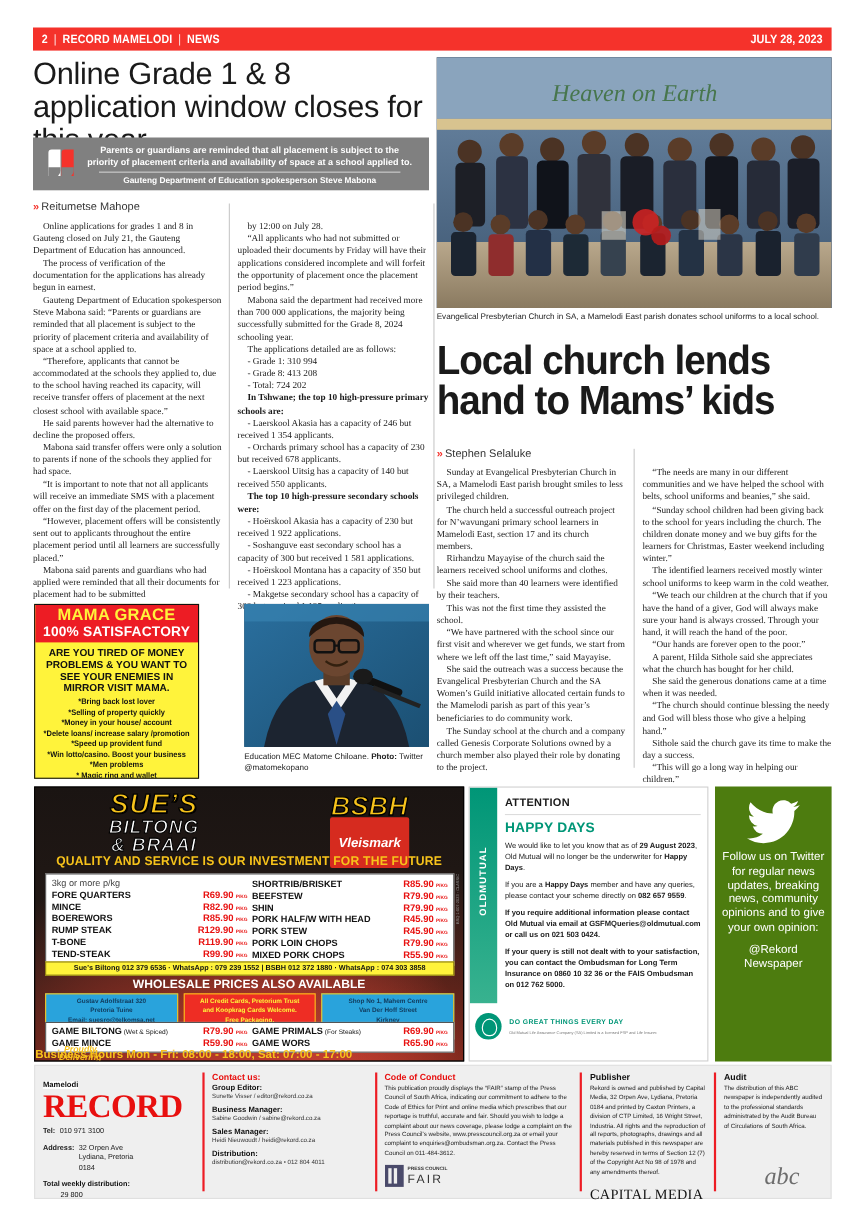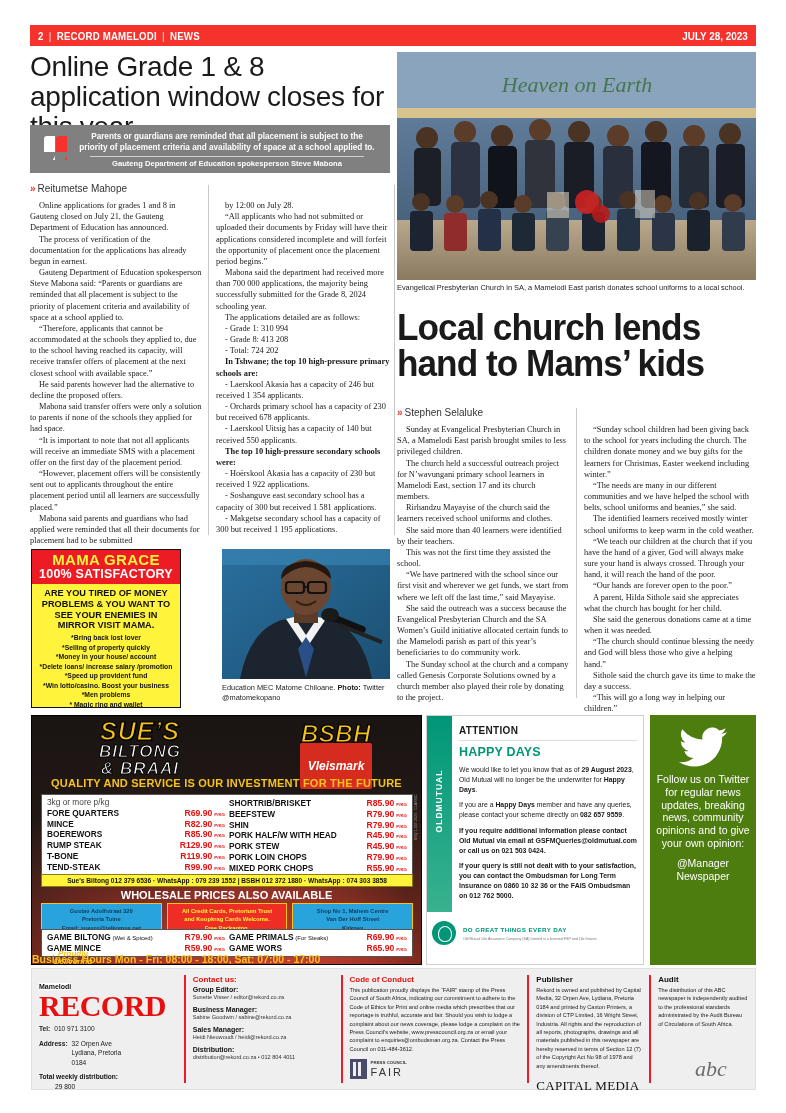--- a/index.html
+++ b/index.html
@@ -268,20 +268,21 @@
       <p>- Grade 1: 310 994</p>
       <p>- Grade 8: 413 208</p>
       <p>- Total: 724 202</p>
       <p style="font-weight: bold;">In Tshwane; the top 10 high-pressure primary schools are:</p>
       <p>- Laerskool Akasia has a capacity of 246 but received 1 354 applicants.</p>
       <p>- Orchards primary school has a capacity of 230 but received 678 applicants.</p>
       <p>- Laerskool Uitsig has a capacity of 140 but received 550 applicants.</p>
       <p style="font-weight: bold;">The top 10 high-pressure secondary schools were:</p>
       <p>- Hoërskool Akasia has a capacity of 230 but received 1 922 applications.</p>
       <p>- Soshanguve east secondary school has a capacity of 300 but received 1 581 applications.</p>
+      <p>- Hoërskool Montana has a capacity of 350 but received 1 223 applications.</p>
       <p>- Makgetse secondary school has a capacity of 300 but received 1 195 applications.</p>
     </div>
   <div class="col-rule" style="left:394px; top:185px; height:350px;"></div>
 
   <div class="photo1">
     <svg width="359" height="228" viewBox="0 0 359 228">
       <defs>
         <linearGradient id="wall" x1="0" y1="0" x2="0" y2="1">
           <stop offset="0" stop-color="#6f8ba8"></stop>
             <stop offset="1" stop-color="#3c5570"></stop>
@@ -366,22 +367,22 @@
       <p>The church held a successful outreach project for N’wavungani primary school learners in Mamelodi East, section 17 and its church members.</p>
       <p>Rirhandzu Mayayise of the church said the learners received school uniforms and clothes.</p>
       <p>She said more than 40 learners were identified by their teachers.</p>
       <p>This was not the first time they assisted the school.</p>
       <p>“We have partnered with the school since our first visit and wherever we get funds, we start from where we left off the last time,” said Mayayise.</p>
       <p>She said the outreach was a success because the Evangelical Presbyterian Church and the SA Women’s Guild initiative allocated certain funds to the Mamelodi parish as part of this year’s beneficiaries to do community work.</p>
       <p>The Sunday school at the church and a company called Genesis Corporate Solutions owned by a church member also played their role by donating to the project.</p>
     </div>
   <div class="col-rule" style="left:576px; top:408px; height:290px;"></div>
   <div class="bodycol" id="a2c2" style="left:584px; top:424px; width:172px;">
+      <p>“The needs are many in our different communities and we have helped the school with belts, school uniforms and beanies,” she said.</p>
       <p>“Sunday school children had been giving back to the school for years including the church. The children donate money and we buy gifts for the learners for Christmas, Easter weekend including winter.”</p>
-      <p>“The needs are many in our different communities and we have helped the school with belts, school uniforms and beanies,” she said.</p>
       <p>The identified learners received mostly winter school uniforms to keep warm in the cold weather.</p>
       <p>“We teach our children at the church that if you have the hand of a giver, God will always make sure your hand is always crossed. Through your hand, it will reach the hand of the poor.</p>
       <p>“Our hands are forever open to the poor.”</p>
       <p>A parent, Hilda Sithole said she appreciates what the church has bought for her child.</p>
       <p>She said the generous donations came at a time when it was needed.</p>
       <p>“The church should continue blessing the needy and God will bless those who give a helping hand.”</p>
       <p>Sithole said the church gave its time to make the day a success.</p>
       <p>“This will go a long way in helping our children.”</p>
     </div>
 
@@ -583,21 +584,21 @@
     <div class="om-foot1">DO GREAT THINGS EVERY DAY</div>
     <div class="om-foot2">Old Mutual Life Assurance Company (SA) Limited is a licensed FSP and Life Insurer.</div>
   </div>
   <div class="om-vert">BSQ 1-007-2023 - CLASSIC</div>
 
   <div class="tw">
     <svg class="tw-bird" viewBox="0 0 24 24">
       <path fill="#ffffff" d="M23.95 4.57c-.88.39-1.83.65-2.83.77 1.02-.61 1.8-1.57 2.17-2.72-.95.56-2.01.97-3.13 1.19a4.92 4.92 0 0 0-8.39 4.49A13.96 13.96 0 0 1 1.64 3.16a4.92 4.92 0 0 0 1.52 6.57 4.9 4.9 0 0 1-2.23-.62v.06a4.92 4.92 0 0 0 3.95 4.83 4.96 4.96 0 0 1-2.22.08 4.93 4.93 0 0 0 4.6 3.42A9.87 9.87 0 0 1 0 19.54a13.92 13.92 0 0 0 7.55 2.21c9.06 0 14.01-7.5 14.01-14v-.64c.96-.7 1.8-1.56 2.46-2.54z"></path>
     </svg>
     <div class="tw-text">Follow us on Twitter for regular news updates, breaking news, community opinions and to give your own opinion:</div>
-    <div class="tw-handle">@Manager Newspaper</div>
+    <div class="tw-handle">@Rekord Newspaper</div>
   </div>
 
   <div class="footer">
     <div class="f-cols">
 
       <div class="f-col f-c1">
         <div class="f-mameldi">Mamelodi</div>
         <div class="f-record">RECORD</div>
         <div class="f-kv">
           <span class="k">Tel:</span>

